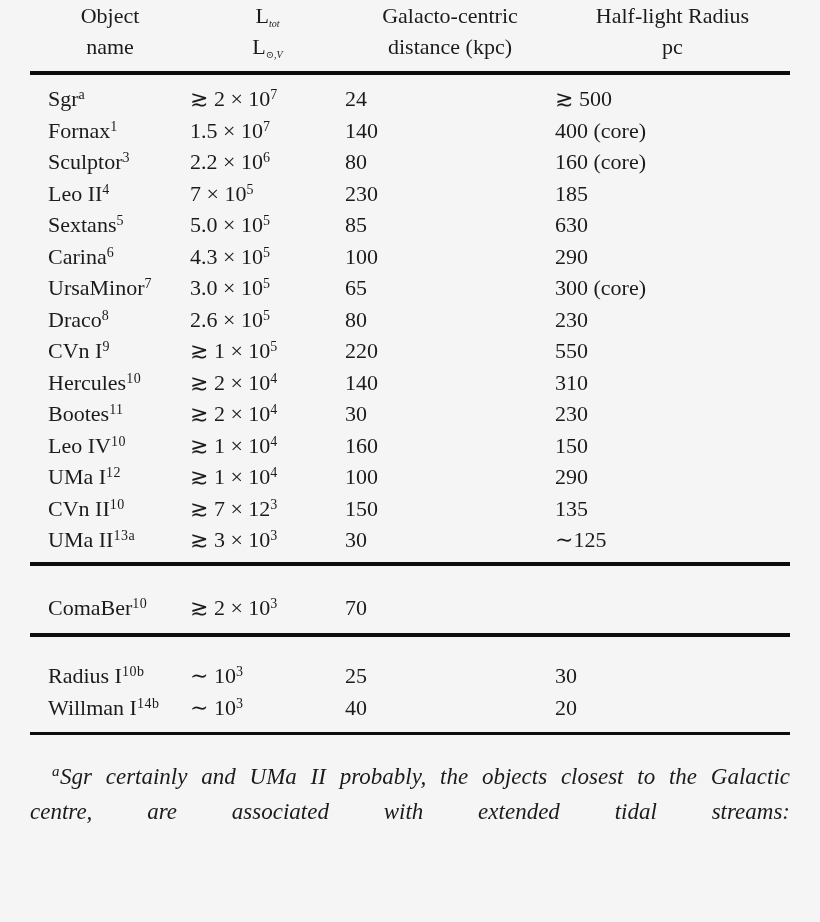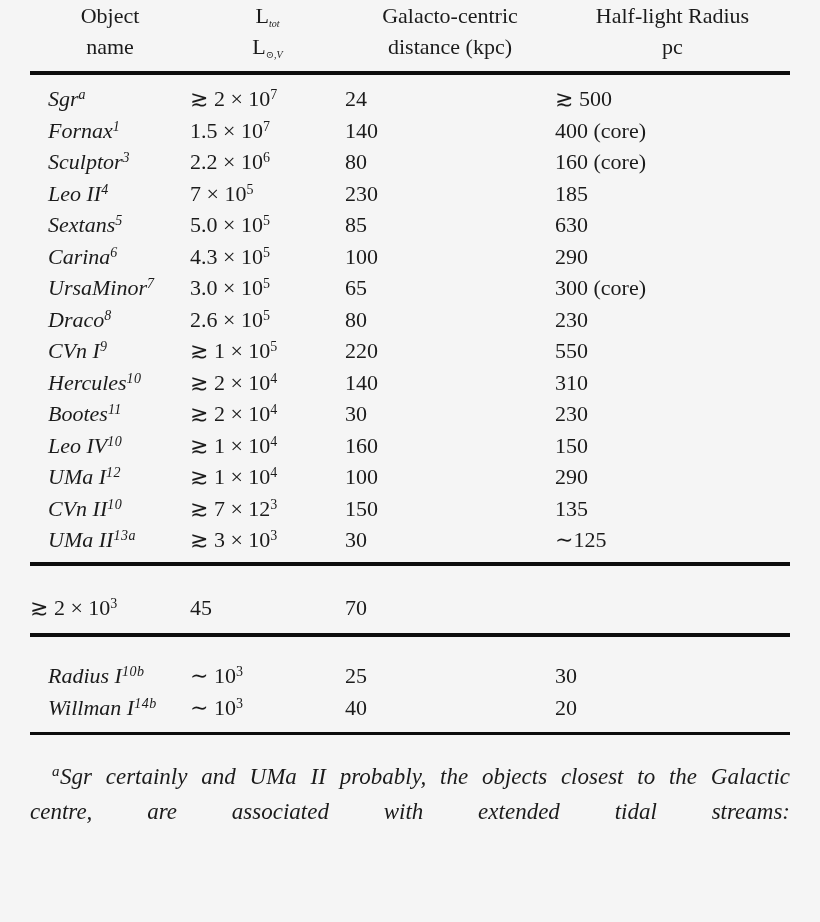--- a/index.html
+++ b/index.html
@@ -16,21 +16,21 @@
     width: 760px;
   }
   .thead-row, .trow {
     display: grid;
     grid-template-columns: 160px 155px 210px 235px;
     align-items: center;
   }
   .thead-row { line-height: 31px; padding-bottom: 9px; }
   .hcell { text-align: center; font-size: 22px; }
   .trow { height: 31.5px; font-size: 22px; }
-  .c1 { text-align: left; padding-left: 18px; font-style: italic; }
+  .c1 { text-align: left; padding-left: 18px; }
   .c2, .c3, .c4 { text-align: left; }
   sup {
     font-size: 14px;
     line-height: 0;
     vertical-align: 7px;
     letter-spacing: 0.5px;
   }
   sub.hsub {
     font-size: 10px;
     line-height: 0;
@@ -177,22 +177,22 @@
     <div class="c1"><span>UMa II</span><sup>13a</sup></div>
     <div class="c2"><span>≳ 3 × 10</span><sup>3</sup></div>
     <div class="c3">30</div>
     <div class="c4">∼125</div>
   </div>
 
   <div class="rule after-main"></div>
   <div class="gap-mid"></div>
 
   <div class="trow">
+    <div class="c1"><span>ComaBer</span><sup>10</sup></div>
     <div class="c2"><span>≳ 2 × 10</span><sup>3</sup></div>
-    <div class="c3">45</div>
     <div class="c4">70</div>
   </div>
 
   <div class="rule after-mid"></div>
   <div class="gap-bot"></div>
 
   <div class="trow">
     <div class="c1"><span>Radius I</span><sup>10b</sup></div>
     <div class="c2"><span>∼ 10</span><sup>3</sup></div>
     <div class="c3">25</div>

